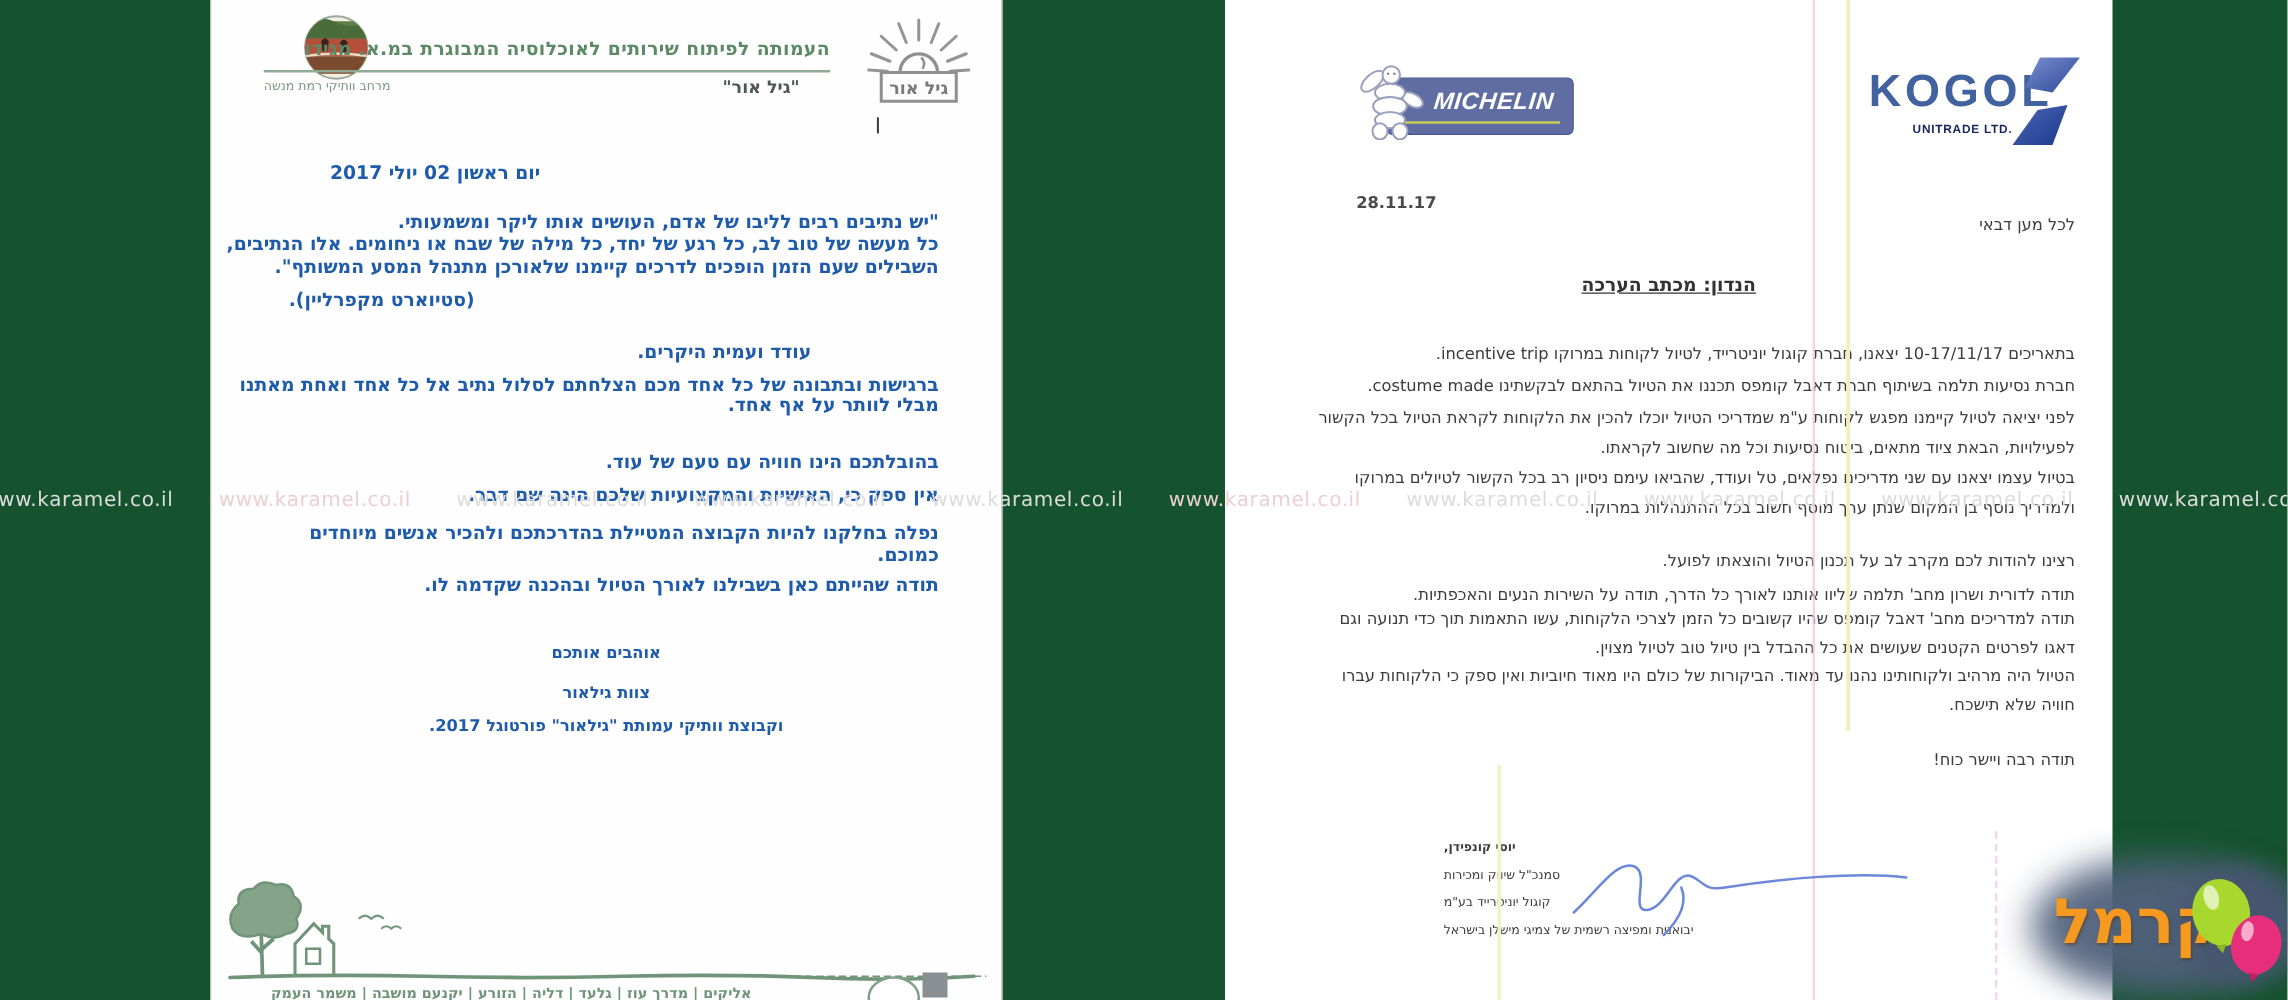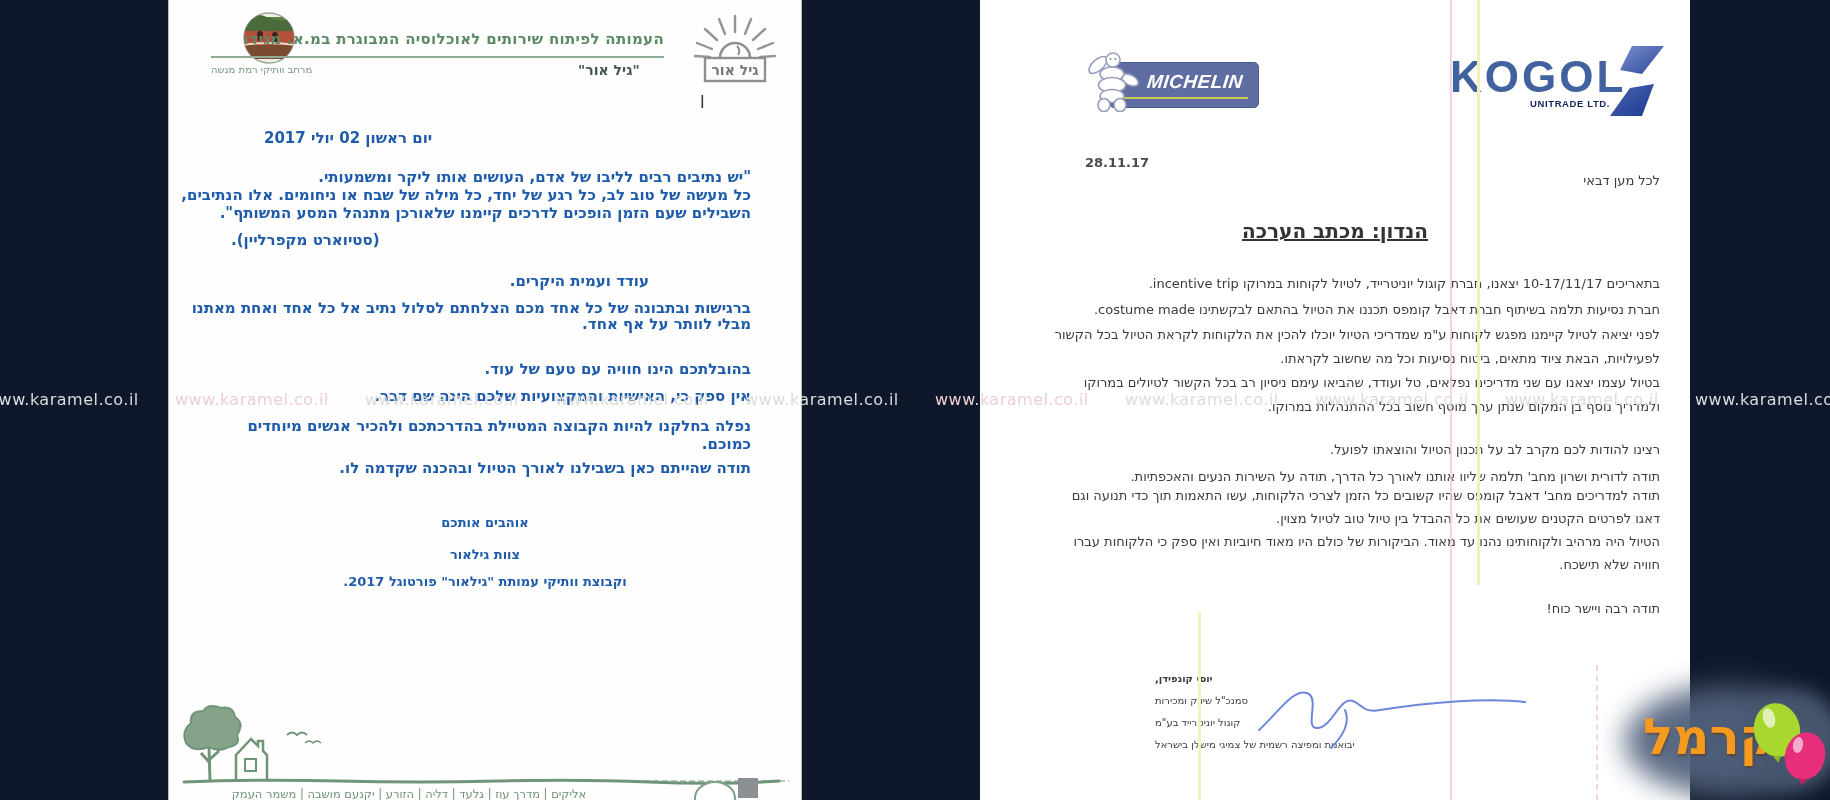--- a/index.html
+++ b/index.html
@@ -1,61 +1,61 @@
 <!DOCTYPE html>
 <html><head>
 <meta charset="utf-8">
 <style>
   html,body{margin:0;padding:0;background:#ffffff;}
-  #canvas{position:relative;width:1830px;height:800px;background:#0f172a;overflow:hidden;
+  #canvas{position:relative;width:1830px;height:800px;background:#14532d;overflow:hidden;
           font-family:"DejaVu Sans","Liberation Sans",sans-serif;}
   .abs{position:absolute;}
 
   
   .wm{position:absolute;top:390px;font-size:16px;letter-spacing:.5px;color:#dcdcdc;z-index:6;white-space:nowrap;}
   .wm.pink{color:#eccfd2;}
 
   
   #ldoc{position:absolute;left:168px;top:0;width:632px;height:800px;background:#fffefe;
         border-left:1px solid #bdbdbd;border-right:1px solid #b8b8b8;z-index:1;}
   .ld-line{position:absolute;white-space:nowrap;direction:rtl;color:#1e5cab;font-size:15px;font-weight:bold;}
   .ld-center{position:absolute;left:0;width:100%;text-align:center;direction:rtl;color:#1e5cab;font-size:13px;font-weight:bold;white-space:nowrap;}
   .wavy{text-decoration-style:wavy;text-decoration-color:#e02020;
         text-decoration-thickness:1px;text-underline-offset:3px;margin-top:48px;}
   .hdr-title{position:absolute;top:30px;right:137px;direction:rtl;color:#5c8a66;font-size:15px;font-weight:bold;white-space:nowrap;letter-spacing:.3px;}
   .hdr-line{position:absolute;top:56px;left:42px;width:453px;height:2px;background:#8fab94;}
   .hdr-sub{position:absolute;top:64px;left:42px;direction:rtl;color:#77997e;font-size:10px;white-space:nowrap;}
   .hdr-name{position:absolute;top:62px;left:409px;direction:rtl;color:#4a5a50;font-size:14px;font-weight:bold;white-space:nowrap;}
   .stray{position:absolute;left:531px;top:88px;color:#333;font-size:17px;}
   .ld-footer-text{position:absolute;left:0px;top:787px;width:480px;text-align:center;direction:rtl;
-                  color:#6f9478;font-size:11.5px;font-weight:normal;white-space:nowrap;}
+                  color:#6f9478;font-size:11.5px;font-weight:bold;white-space:nowrap;}
   .cut-ellipse{position:absolute;left:525px;top:781px;width:38px;height:30px;border:2px solid #7fa08a;border-radius:50%;background:#fff;}
   .cut-square{position:absolute;left:569px;top:778px;width:20px;height:20px;background:#8a8f93;}
 
   
   #rdoc{position:absolute;left:980px;top:0;width:710px;height:800px;background:#ffffff;z-index:1;}
   .rd-line{position:absolute;right:30px;white-space:nowrap;direction:rtl;color:#3c3c3c;font-size:13px;}
   .rd-date{position:absolute;left:105px;top:155px;color:#4a4a4a;font-size:13px;font-weight:bold;}
   .rd-subject{position:absolute;left:0;top:219px;width:100%;text-align:center;direction:rtl;color:#333;
-              font-size:20px;font-weight:bold;text-decoration:underline;}
+              font-size:15px;font-weight:bold;text-decoration:underline;}
   .sig-block{position:absolute;left:175px;top:668px;width:320px;text-align:left;direction:rtl;
              color:#3c3c3c;font-size:10px;line-height:22px;}
   .art-line{position:absolute;top:0;z-index:2;}
 
   
   .michelin{position:absolute;left:105px;top:50px;width:172px;height:62px;}
   .mi-rect{position:absolute;left:24px;top:12px;width:148px;height:44px;background:#5f6da3;border:1px solid #4a5890;border-radius:5px;}
   .mi-text{position:absolute;left:26px;top:8px;width:118px;text-align:center;color:#fff;font-size:19px;
            font-weight:bold;font-style:italic;letter-spacing:.5px;transform:skewX(-6deg);font-family:"Liberation Sans",sans-serif;}
   .mi-yellow{position:absolute;left:14px;bottom:8px;width:124px;height:2px;background:#c9cc55;}
 
   
   .kogol{position:absolute;left:470px;top:44px;width:218px;height:74px;}
-  .kg-text{position:absolute;left:0;top:8px;color:#41619f;font-size:44px;font-weight:bold;letter-spacing:3px;
-           font-family:"Liberation Sans",sans-serif;}
+  .kg-text{position:absolute;left:0;top:8px;color:#41619f;font-size:36px;font-weight:bold;letter-spacing:3px;
+           font-family:"Liberation Sans",sans-serif;padding-left:45px;}
   .kg-sub{position:absolute;right:58px;top:54px;color:#16255c;font-size:9.5px;font-weight:bold;letter-spacing:.6px;
           font-family:"Liberation Sans",sans-serif;}
 
   
   .karamel{position:absolute;left:1615px;top:672px;width:215px;height:128px;z-index:10;}
   .kr-blob{position:absolute;left:10px;top:14px;width:210px;height:110px;background:#51617c;border-radius:50%;
            filter:blur(14px);opacity:.95;}
   .kr-blob2{position:absolute;left:130px;top:20px;width:95px;height:95px;background:#46566f;border-radius:50%;filter:blur(10px);}
   .kr-text{position:absolute;left:28px;top:36px;color:#f59a1e;font-size:50px;font-weight:bold;direction:rtl;
            text-shadow:1px 2px 2px rgba(90,45,0,.45);}

